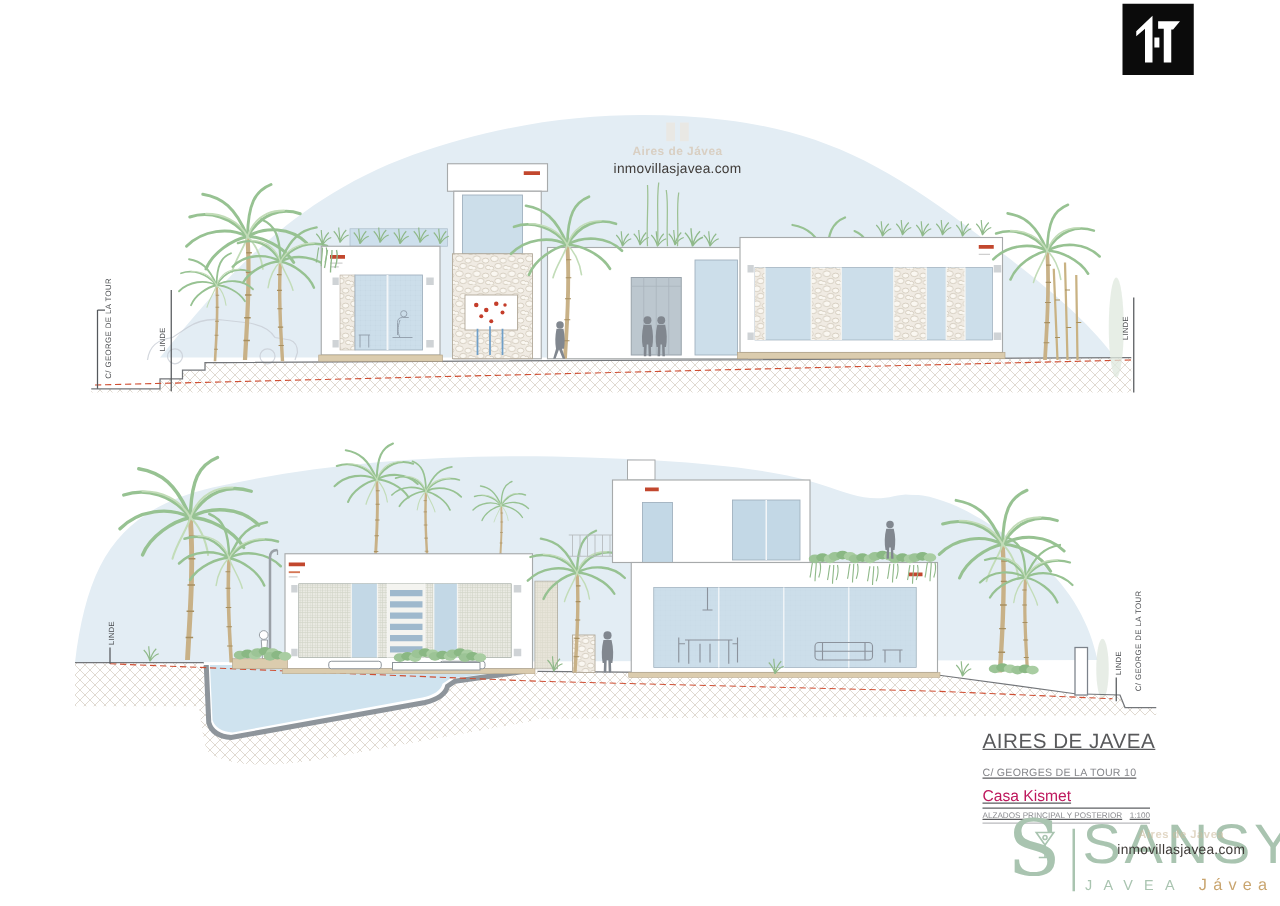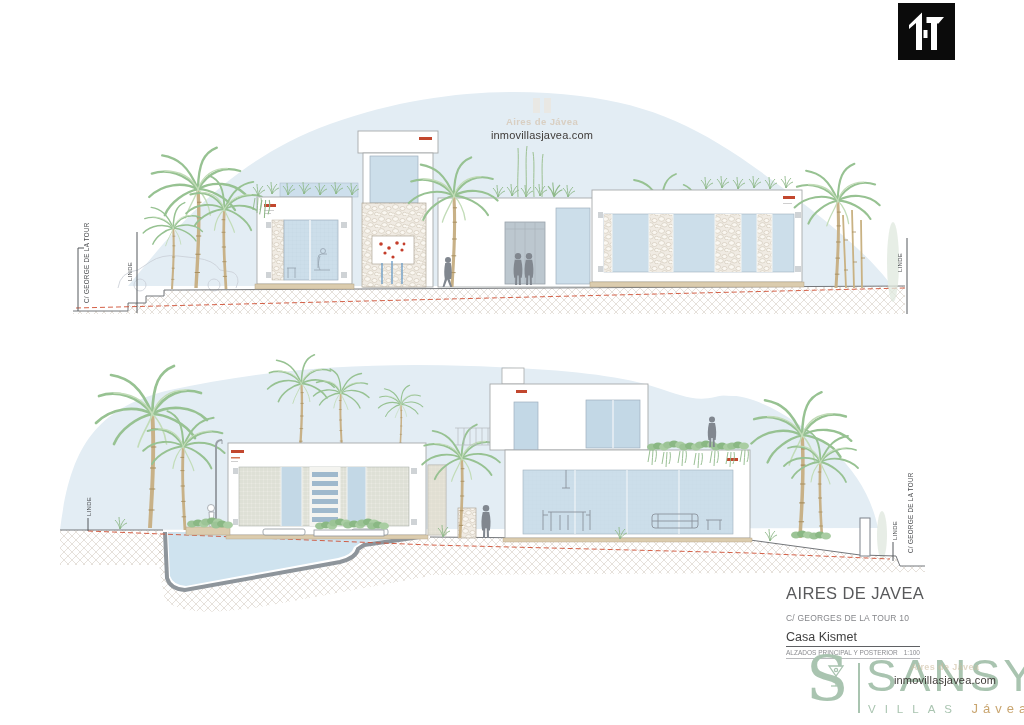--- a/index.html
+++ b/index.html
@@ -12,24 +12,24 @@
   .wm-center{left:452px;top:98px;width:180px;text-align:center;}
   .wm-mark{display:flex;gap:4px;justify-content:center;opacity:.8;margin-bottom:3px;}
   .wm-mark i{display:block;width:7px;height:15px;background:#ebe8e1;}
   .wm-brand{font-size:9.5px;color:#d9cfc2;letter-spacing:.4px;font-weight:bold;}
   .wm-site{font-size:11px;color:#3f3b38;font-weight:normal;letter-spacing:.2px;margin-top:2px;}
 
   
   .corner-logo{left:898px;top:3px;width:57px;height:57px;background:#0b0b0b;}
 
   
-  .titleblock{left:786px;top:584px;width:141px;color:#5a5b5e;}
+  .titleblock{left:786px;top:584px;width:141px;color:#5a5b5e;text-decoration:underline;}
   .tb-project{font-size:16.5px;letter-spacing:.4px;color:#58595b;}
   .tb-address{font-size:8.5px;color:#86878b;margin-top:10px;letter-spacing:.2px;}
-  .tb-name{font-size:12.5px;color:#404040;margin-top:7px;padding-bottom:2px;
+  .tb-name{font-size:12.5px;color:#be185d;margin-top:7px;padding-bottom:2px;
            border-bottom:1.3px solid #5f6164;width:134px;}
   .tb-row{display:flex;justify-content:space-between;font-size:6.5px;color:#8b8c90;
           padding:2px 0;border-bottom:1px solid #b9babd;width:134px;}
 
   
   .brand-s{left:806px;top:653px;font-family:"DejaVu Serif", serif;font-size:62px;
            line-height:.85;color:#a9c4b0;}
   .brand-martini{left:826px;top:664px;}
   .brand-divider{left:858px;top:663px;width:1.5px;height:50px;background:#a9c4b0;}
   .brand-word{left:866px;top:652px;font-size:46px;letter-spacing:3px;color:#a9c4b0;
@@ -438,21 +438,21 @@
     <g stroke="#a9c4b0" stroke-width="1.3" fill="none">
       <path d="M3 2 H17 L10 12 Z"></path>
         <path d="M10 12 V22"></path>
         <path d="M5 22 H15"></path>
       <circle cx="10" cy="6" r="1.6"></circle>
     </g>
   </svg>
   <div class="abs brand-divider"></div>
   <div class="abs brand-word">SANSY</div>
   <div class="abs brand-tag">
-    <span class="brand-villas">VILLAS</span>
+    <span class="brand-villas">JAVEA</span>
     <span class="brand-javea">Jávea</span>
   </div>
 </div>
 
 <div class="abs wm-bottom">
   <div class="wm-brand">Aires de Jávea</div>
   <div class="wm-site">inmovillasjavea.com</div>
 </div>
 
 </body></html>

